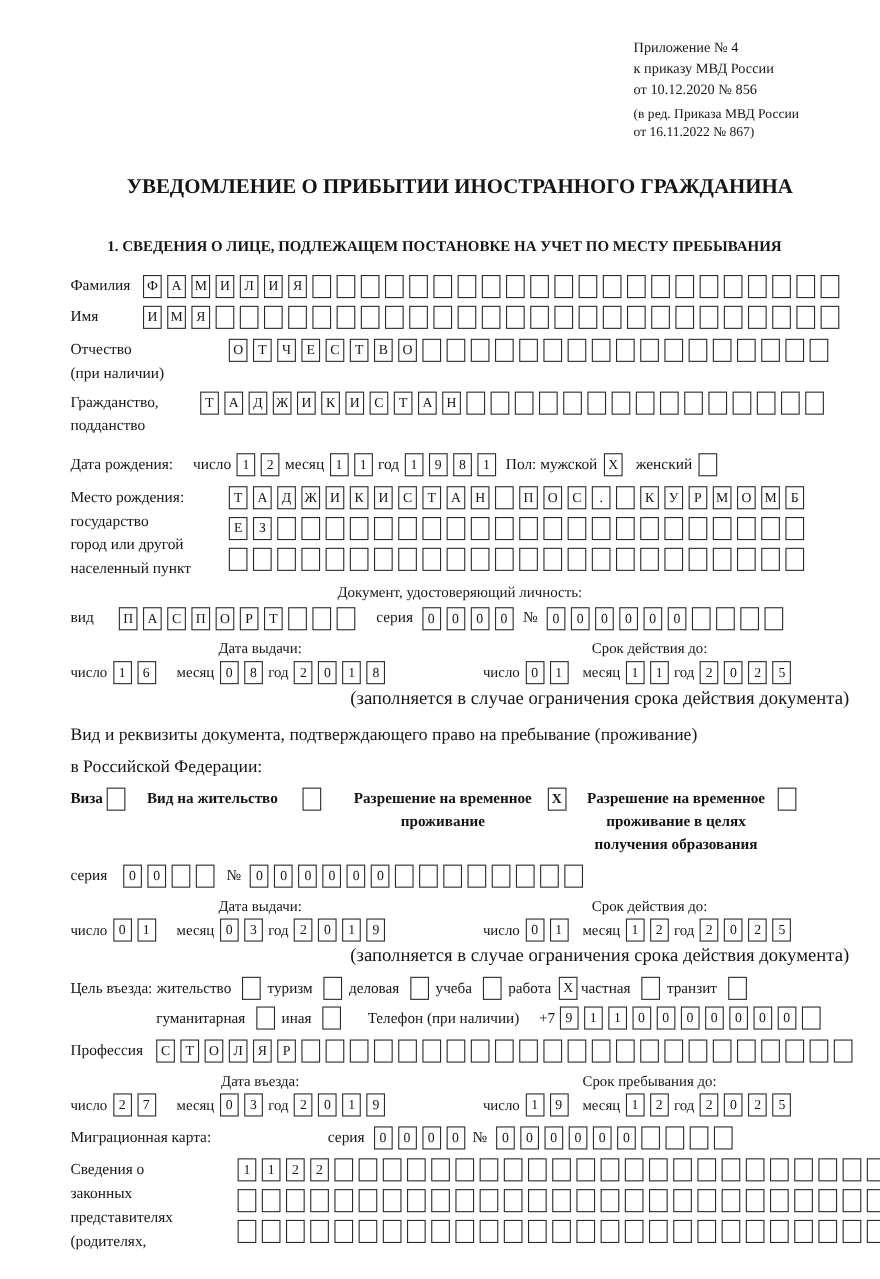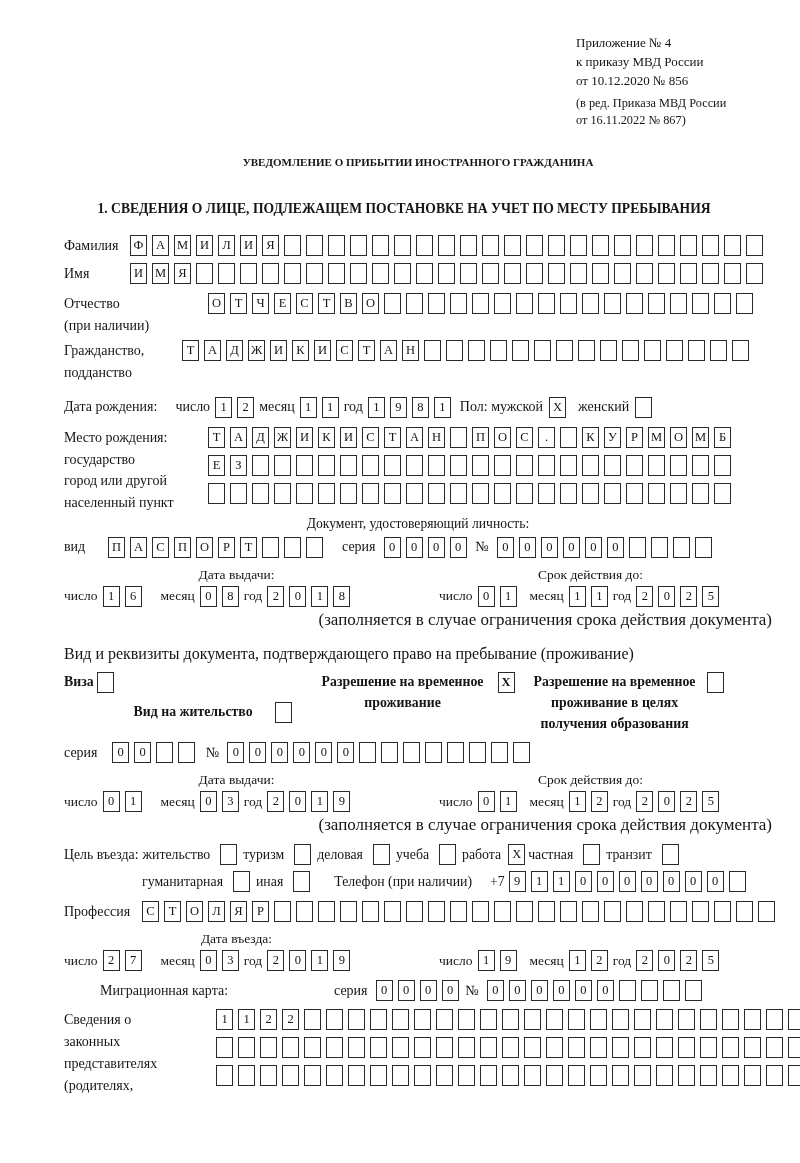--- a/index.html
+++ b/index.html
@@ -6,21 +6,21 @@
   body{width:800px;height:1163px;overflow:hidden;color:#151515;
        font-family:"Liberation Serif", serif;}
   .page{padding:34px 28px 0 64px;position:relative;}
 
   
   .hdr-block{margin-left:auto;width:196px;font-size:13px;line-height:1.45;}
   .hdr-block .rev{font-size:12.3px;margin-top:4px;line-height:1.45;}
   .forma{font-size:14.5px;font-weight:bold;text-align:right;padding-right:32px;margin-top:20px;letter-spacing:.5px;}
 
   
-  .title{font-size:11px;font-weight:bold;text-align:center;margin-top:22px;line-height:1.9;}
+  .title{font-size:19px;font-weight:bold;text-align:center;margin-top:22px;line-height:1.9;}
   .title .u-line{display:inline-block;width:58px;border-bottom:2px solid #333;height:14px;margin-left:10px;}
   .sect{font-size:13.6px;font-weight:bold;margin-top:28px;margin-left:-28px;text-align:center;}
 
   
   .row{display:flex;align-items:center;margin-top:7px;}
   .row.top{align-items:flex-start;}
   .flabel{font-size:14px;flex:none;}
   .lblcol{flex:none;font-size:14px;line-height:1.55;}
   .cells{display:flex;flex:none;}
   .cell,.cbox{box-sizing:border-box;display:inline-block;width:17px;height:21px;
@@ -410,28 +410,29 @@
           <span class="cell">0</span>
           <span class="cell">2</span>
           <span class="cell">5</span>
         </span>
     </span>
   </div>
   <div class="note">(заполняется в случае ограничения срока действия документа)</div>
 
   <div class="intro">
     <div>Вид и реквизиты документа, подтверждающего право на пребывание (проживание)</div>
+    <div>в Российской Федерации:</div>
   </div>
 
   <div class="optrow">
     <span class="opt">
       <span class="ol">Виза</span>
       <span class="cbox" style="margin-left:3px;"></span>
     </span>
-    <span class="opt" style="margin-left:14px;margin-top:30px;">
+    <span class="opt" style="margin-left:14px;">
       <span class="ol">Вид на жительство</span>
       <span class="cbox" style="margin-left:22px;"></span>
     </span>
     <span class="opt" style="margin-left:16px;">
       <span class="ol center" style="width:178px;">
         <div>Разрешение на временное</div>
         <div>проживание</div>
       </span>
       <span class="cbox">X</span>
     </span>
@@ -589,20 +590,21 @@
         <span class="cell"></span>
         <span class="cell"></span>
         <span class="cell"></span>
         <span class="cell"></span>
         <span class="cell"></span>
       </span>
   </div>
 
   <div class="dhead">
     <span class="dh-l">Дата въезда:</span>
+    <span class="dh-r">Срок пребывания до:</span>
   </div>
   <div class="drow">
     <span class="dgrp dg-l">
       <span class="dlab">число</span>
       <span class="cells">
           <span class="cell">2</span>
           <span class="cell">7</span>
         </span>
       <span class="gap"></span>
       <span class="dlab">месяц</span>
@@ -633,21 +635,21 @@
       <span class="dlab">год</span>
       <span class="cells">
           <span class="cell">2</span>
           <span class="cell">0</span>
           <span class="cell">2</span>
           <span class="cell">5</span>
         </span>
     </span>
   </div>
 
-  <div class="row" style="margin-top:9px;margin-left:36px;">
+  <div class="row" style="margin-top:9px;">
     <span class="flabel" style="width:168px;">Миграционная карта:</span>
     <span class="flabel" style="margin:0 8px 0 66px;">серия</span>
     <span class="cells">
         <span class="cell">0</span>
         <span class="cell">0</span>
         <span class="cell">0</span>
         <span class="cell">0</span>
       </span>
     <span class="flabel" style="margin:0 8px 0 2px;">№</span>
     <span class="cells">

